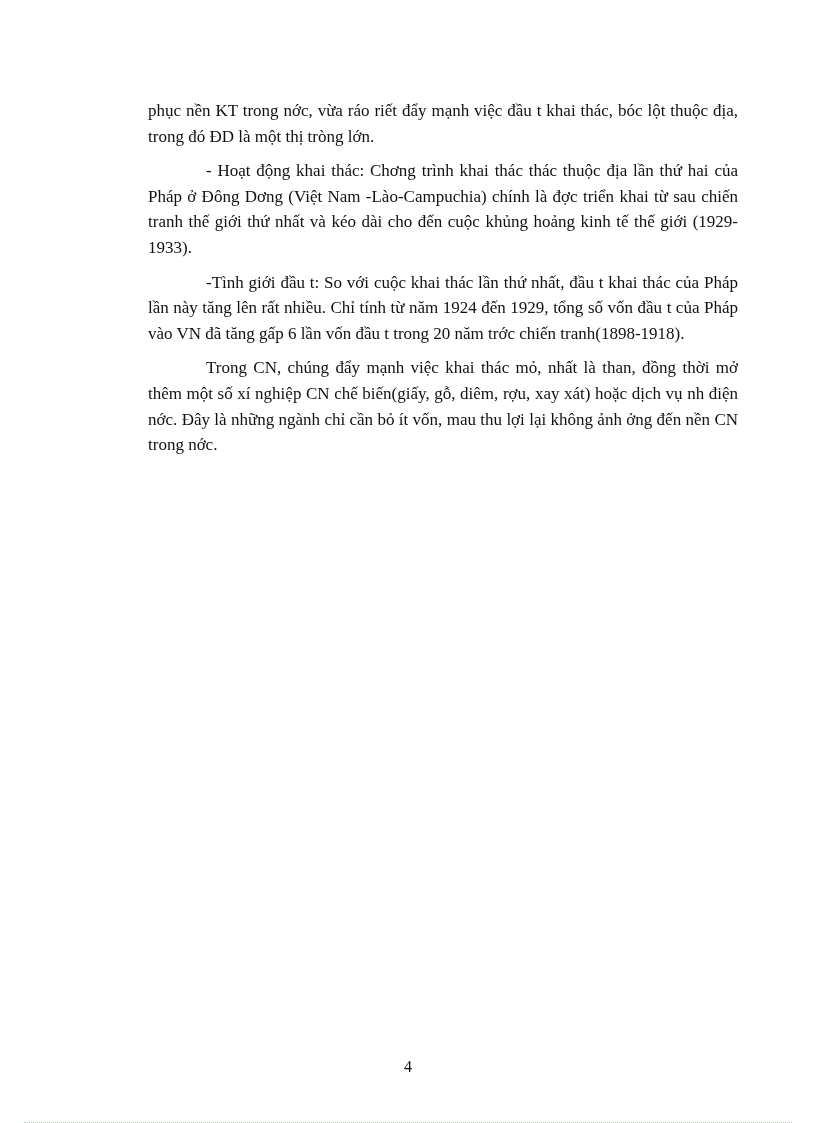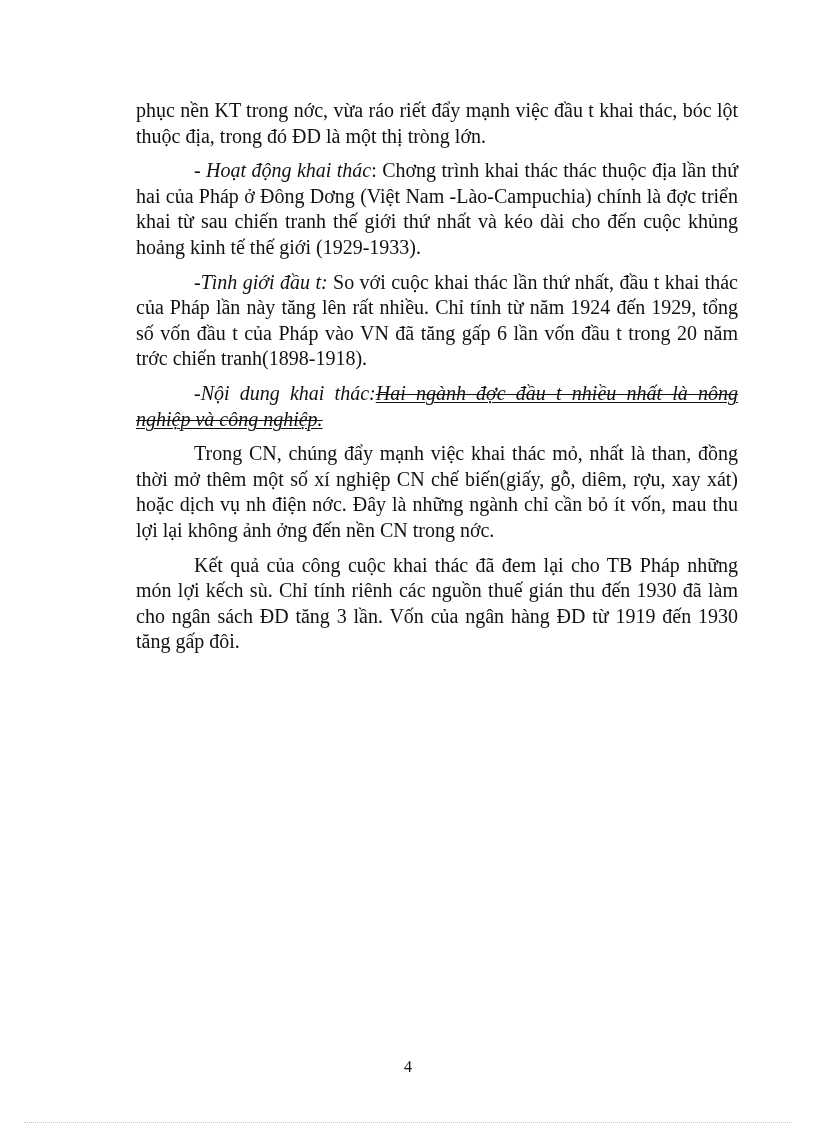--- a/index.html
+++ b/index.html
@@ -1,40 +1,38 @@
 <!DOCTYPE html>
 <html><head>
 <meta charset="utf-8">
 <style>
   html, body { margin:0; padding:0; background:#ffffff; }
   body { width:816px; height:1123px; position:relative; overflow:hidden;
          font-family:"Liberation Serif","DejaVu Serif",serif; color:#111; }
   .page { position:absolute; left:136px; top:98px; width:602px; }
-  p { margin:0 0 9px 0; font-size:20px; line-height:25.6px; text-align:justify; }
+  p { margin:0 0 9px 12px; font-size:17px; line-height:25.6px; text-align:justify; }
   .ind { text-indent:58px; }
-  .lbl { font-style:italic; }
+  .lbl { }
   .ul { font-style:italic; text-decoration:underline line-through; text-decoration-thickness:1px; text-underline-offset:2px; }
   .pgnum { position:absolute; left:0; width:816px; top:1058px; text-align:center; font-size:16px; }
   .dots { position:absolute; left:24px; right:24px; top:1122px; border-top:1px dotted #bfc9c0; }
 </style>
 </head>
 <body>
 
 <div class="page">
   <p><span>phục nền KT trong nớc,  vừa ráo riết đẩy mạnh việc đầu t  khai thác, bóc lột thuộc địa, trong đó ĐD là một thị tròng  lớn.</span></p>
 
   <p class="ind"><span class="lbl">- Hoạt động khai thác</span><span>: Chơng  trình khai thác thác thuộc địa lần thứ hai của Pháp ở Đông Dơng  (Việt Nam -Lào-Campuchia) chính là đợc  triển khai từ sau chiến tranh thế giới thứ nhất và kéo dài cho đến cuộc khủng hoảng kinh tế thế giới (1929-1933).</span></p>
 
   <p class="ind"><span class="lbl">-Tình giới đầu t:</span><span>  So với cuộc khai thác lần thứ nhất, đầu t  khai thác của Pháp lần này tăng lên rất nhiều. Chỉ tính từ năm 1924 đến 1929, tổng số vốn đầu t  của Pháp vào VN đã tăng gấp 6 lần vốn đầu t  trong 20 năm trớc chiến tranh(1898-1918).</span></p>
 
-  <p class="ind"><span class="lbl">-Nội dung khai thác:</span><span class="ul">Hai ngành đợc  đầu t  nhiều nhất là nông nghiệp và công nghiệp.</span></p>
 
 
   <p class="ind"><span>Trong CN, chúng đẩy mạnh việc khai thác mỏ, nhất là than, đồng thời mở thêm một số xí nghiệp CN chế biến(giấy, gỗ, diêm, rợu,  xay xát) hoặc dịch vụ nh  điện nớc.  Đây là những ngành chỉ cần bỏ ít vốn, mau thu lợi lại không ảnh ởng  đến nền CN trong nớc.</span></p>
 
 
 
 
-  <p class="ind"><span>Kết quả của công cuộc khai thác đã đem lại cho TB Pháp những món lợi kếch sù. Chỉ tính riênh các nguồn thuế gián thu đến 1930 đã làm cho ngân sách ĐD tăng 3 lần. Vốn của ngân hàng ĐD từ 1919 đến 1930 tăng gấp đôi.</span></p>
 </div>
 
 <div class="pgnum">4</div>
 <div class="dots"></div>
 
 </body></html>

